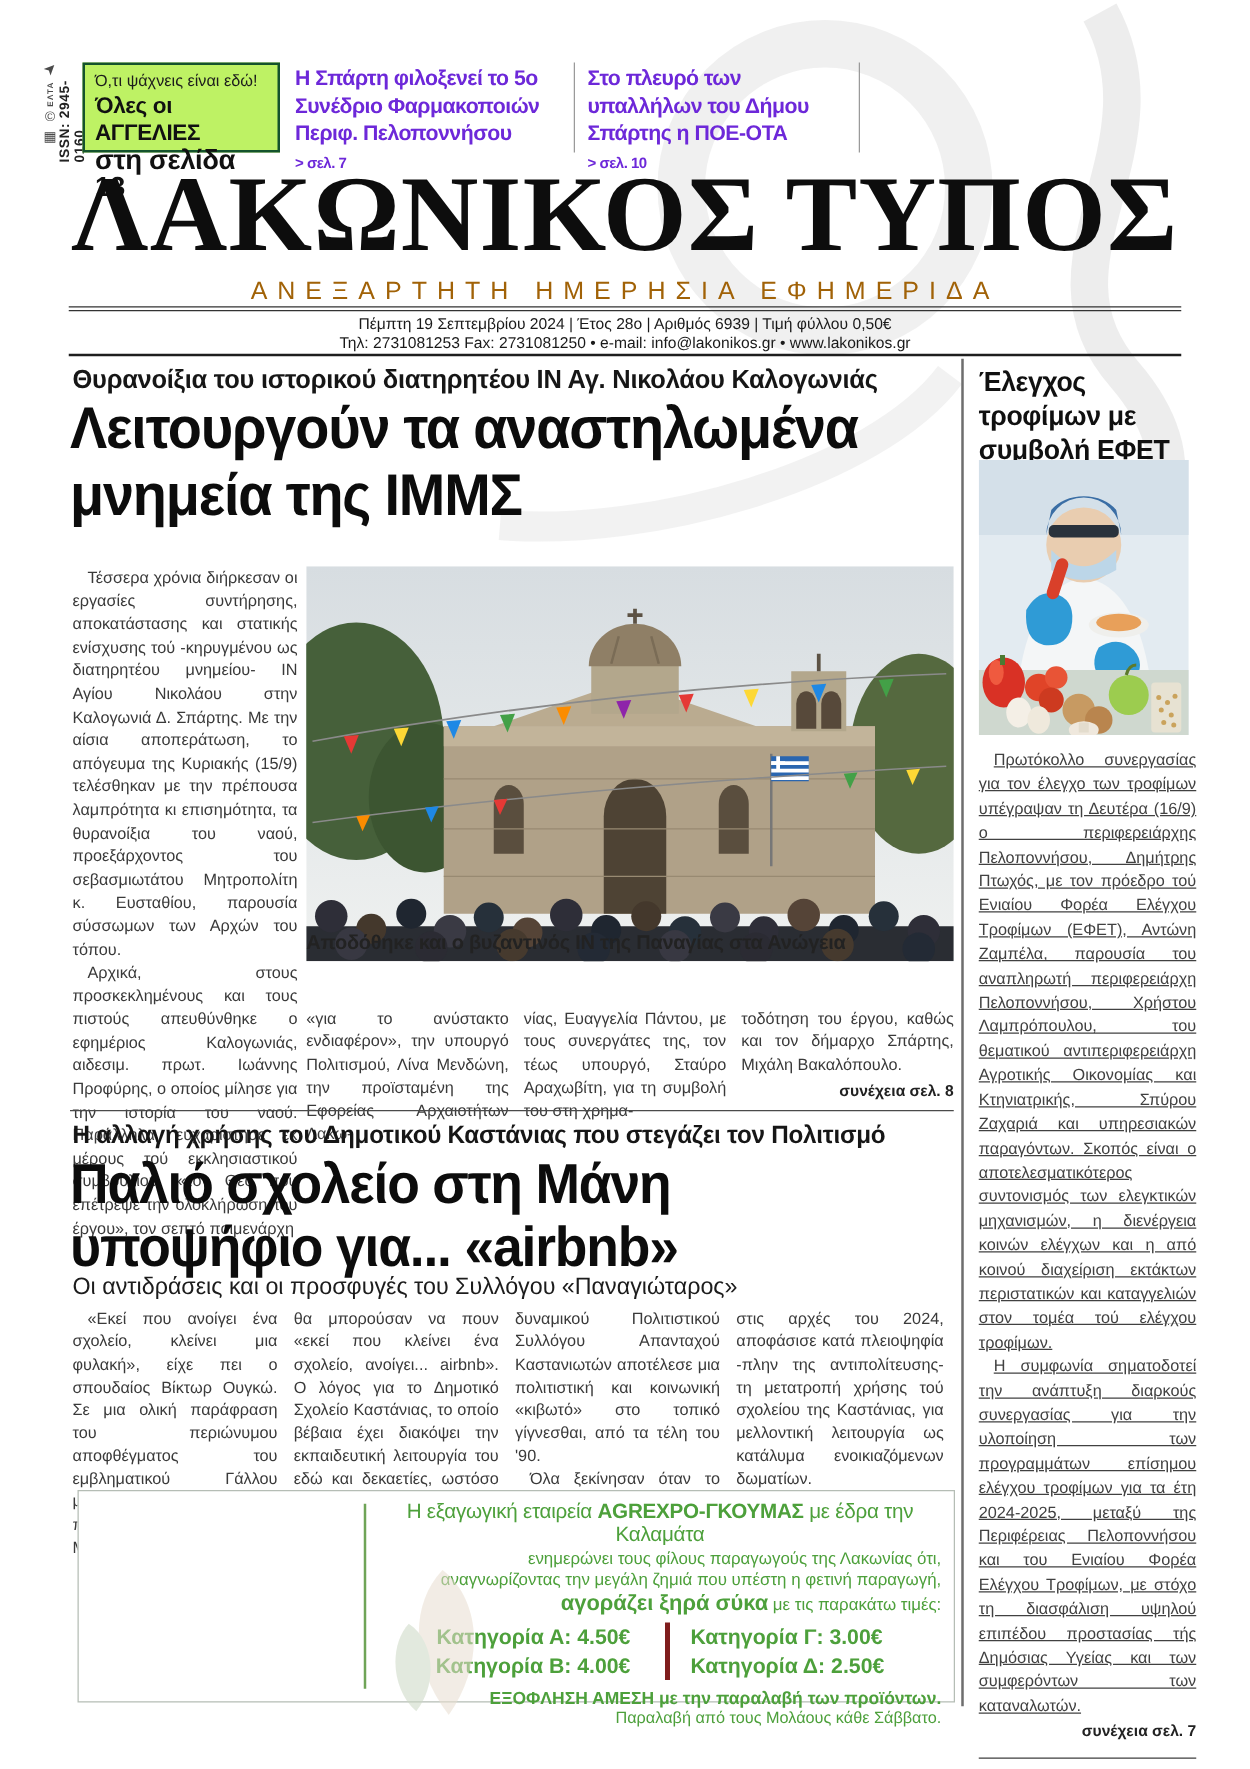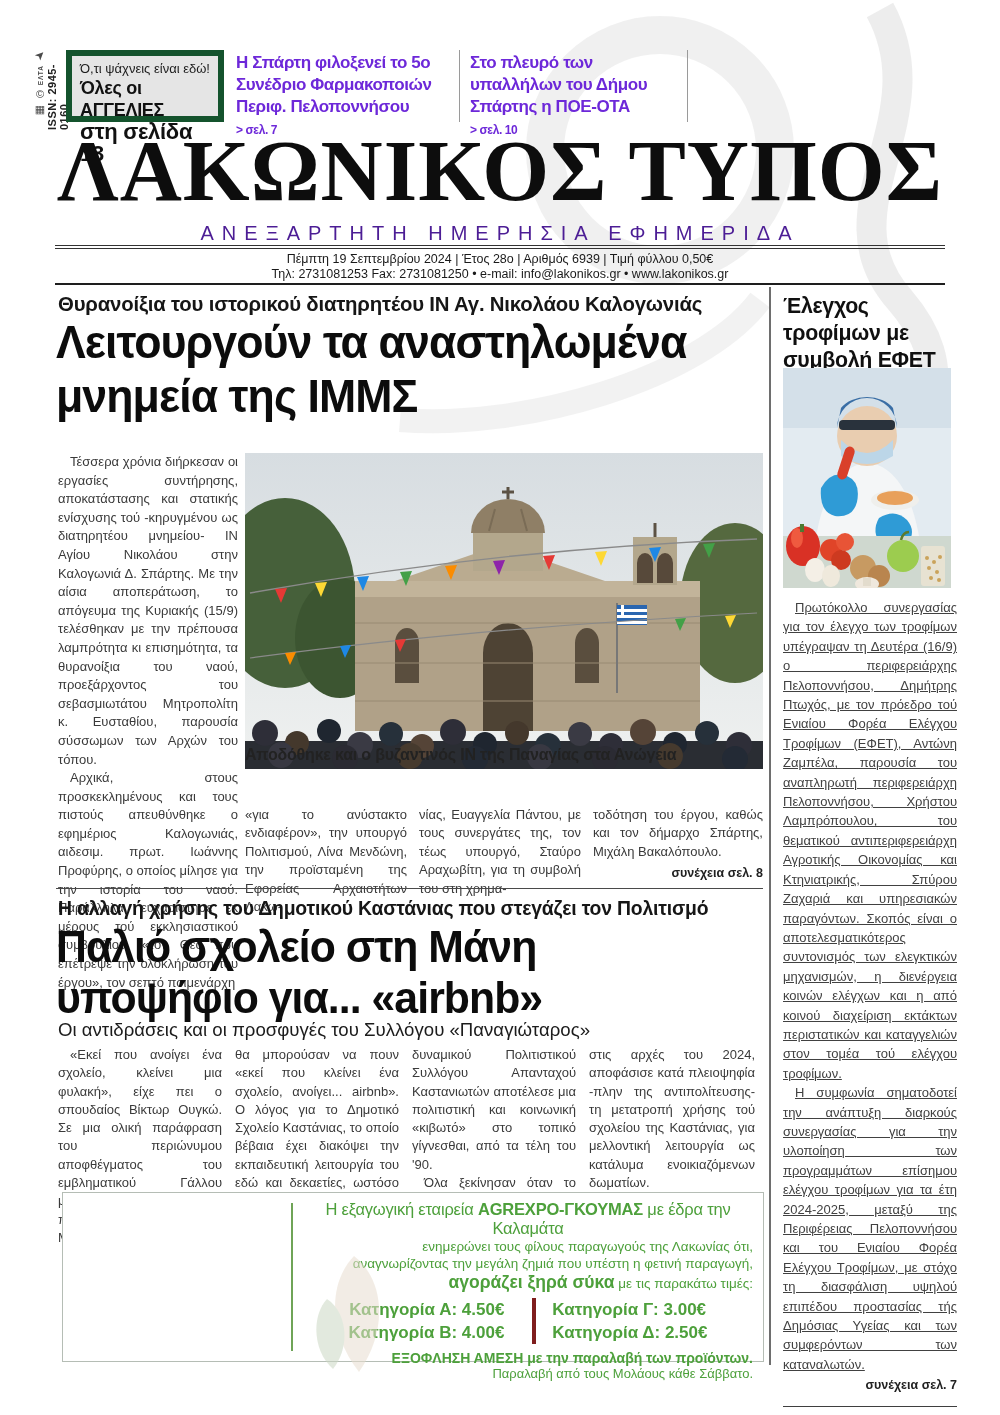--- a/index.html
+++ b/index.html
@@ -13,31 +13,31 @@
   
   #watermark { position:absolute; left:0; top:0; pointer-events:none; }
 
   
   .elta-col { left:30px; top:48px; width:20px; height:78px; display:flex; flex-direction:column; align-items:center; gap:3px; color:#4a4a4a; }
   .elta-bird { font-size:12px; transform:rotate(-45deg); }
   .elta-label { font-size:6.5px; font-weight:700; writing-mode:vertical-rl; transform:rotate(180deg); letter-spacing:1px; }
   .elta-copy { font-size:11px; }
   .elta-code { font-size:11px; }
   .issn { left:46px; top:46px; height:84px; writing-mode:vertical-rl; transform:rotate(180deg); font-size:11px; font-weight:700; color:#222; letter-spacing:.5px; }
-  .ads-box { left:66px; top:50px; width:158px; height:72px; border:6px solid #14532d; padding:5px 8px 0 8px; background:#e5e5e5; }
+  .ads-box { left:66px; top:50px; width:158px; height:72px; border:2px solid #14532d; padding:5px 8px 0 8px; background:#bef264; }
   .ads1 { font-size:13px; line-height:16px; font-weight:500; color:#1c1c1c; }
   .ads2 { font-size:18px; line-height:22px; font-weight:800; letter-spacing:-.3px; }
   .ads3 { font-size:22px; line-height:22px; font-weight:800; letter-spacing:-.3px; }
   .tsep { top:50px; width:1px; height:72px; background:#9a9a9a; }
   .teaser { top:52px; font-size:17px; line-height:22px; font-weight:700; letter-spacing:-.4px; color:#6d28d9; }
   .teaser .pref { font-size:12px; font-weight:700; white-space:nowrap; }
 
   
   .m-title { left:0; top:128px; width:1000px; text-align:center; font-family:"Liberation Serif", serif; font-weight:700; font-size:86px; line-height:86px; letter-spacing:1px; color:#0d0d0d; }
-  .m-sub { left:0; top:222px; width:1000px; text-align:center; font-size:20px; letter-spacing:8px; color:#4c1d95; }
+  .m-sub { left:0; top:222px; width:1000px; text-align:center; font-size:20px; letter-spacing:8px; color:#a16207; }
   .rule-double { left:55px; top:245px; width:890px; height:4px; border-top:1px solid #333; border-bottom:1px solid #333; }
   .dateline { left:0; width:1000px; text-align:center; font-size:12.5px; font-weight:400; color:#1a1a1a; }
   .dl1 { top:252px; } .dl2 { top:267px; }
   .rule-heavy { left:55px; top:283px; width:890px; border-top:2px solid #1e1e1e; }
 
   
   .kicker { font-weight:600; color:#161616; transform:scaleX(.97); transform-origin:0 0; letter-spacing:-.2px; }
   .lead-kicker { left:58px; top:292px; font-size:21px; }
   .headline { font-weight:800; color:#0c0c0c; letter-spacing:-1px; transform:scaleX(.95); transform-origin:0 0; }
   .lead-headline { left:56px; top:315px; width:730px; font-size:47px; line-height:54px; }

